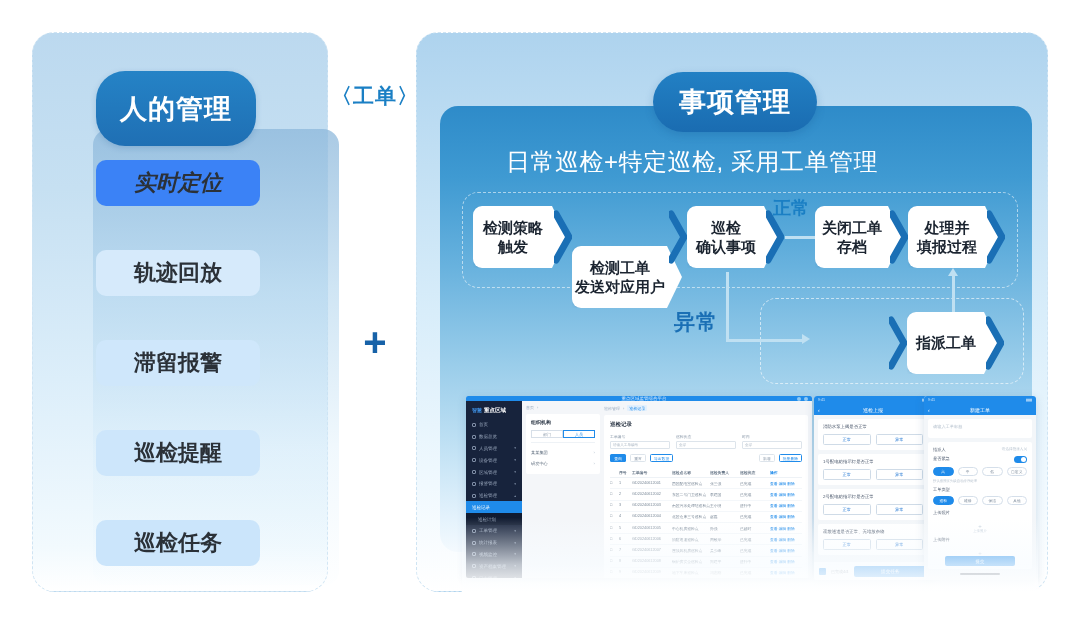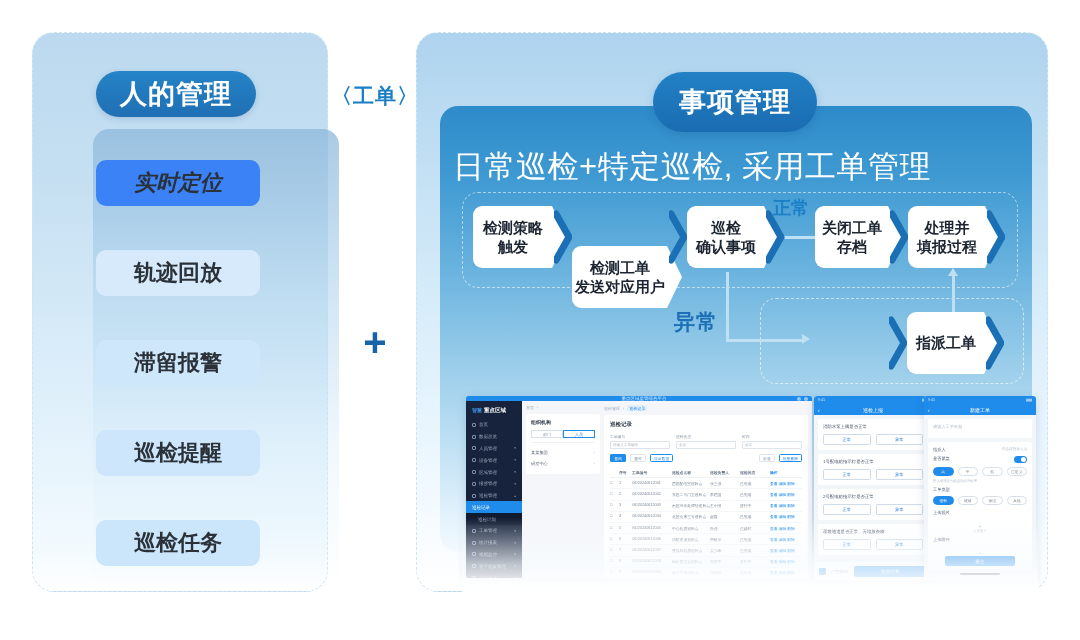--- a/index.html
+++ b/index.html
@@ -20,21 +20,21 @@
     background: linear-gradient(180deg, #bcd9ef 0%, #c6e0f2 28%, #dceefa 62%, #f2fafe 92%, #ffffff 100%);
   }
   .left-inner {
     position: absolute; left: 60px; top: 96px;
     width: 246px; height: 456px;
     border-radius: 16px 16px 14px 14px;
     background: linear-gradient(180deg, rgba(141,184,219,0.75) 0%, rgba(176,212,237,0.6) 35%, rgba(214,236,250,0.35) 70%, rgba(245,252,255,0.1) 100%);
   }
   .left-title {
     position: absolute; left: 96px; top: 71px;
-    width: 160px; height: 46px;
+    width: 160px; height: 75px;
     border-radius: 29px;
     background: linear-gradient(180deg, #2583c6 0%, #1f6fb4 100%);
     display: flex; align-items: center; justify-content: center;
     color: #ffffff; font-size: 27px; font-weight: 700; letter-spacing: 1px;
     box-shadow: 0 2px 6px rgba(20,80,140,0.18);
   }
   .left-items { position: absolute; left: 96px; top: 160px; width: 164px; }
   .left-item {
     width: 164px; height: 46px; margin-bottom: 44px;
     border-radius: 10px;
@@ -79,21 +79,21 @@
     position: absolute; left: 653px; top: 72px;
     width: 164px; height: 60px;
     border-radius: 30px;
     background: linear-gradient(180deg, #2280c4 0%, #1a6cb1 100%);
     display: flex; align-items: center; justify-content: center;
     color: #ffffff; font-size: 27px; font-weight: 700; letter-spacing: 1px;
     box-shadow: 0 3px 8px rgba(20,80,140,0.22);
   }
   .right-sub {
     position: absolute; left: 440px; top: 146px; width: 504px;
-    text-align: center; color: #ffffff; font-size: 31px; font-weight: 400;
+    text-align: center; color: #ffffff; font-size: 24px; font-weight: 400;
     letter-spacing: 0.5px;
   }
 
   
   .flow-dash-top {
     position: absolute; left: 462px; top: 192px;
     width: 556px; height: 96px;
     border: 1px dashed rgba(255,255,255,0.55);
     border-radius: 16px;
   }

